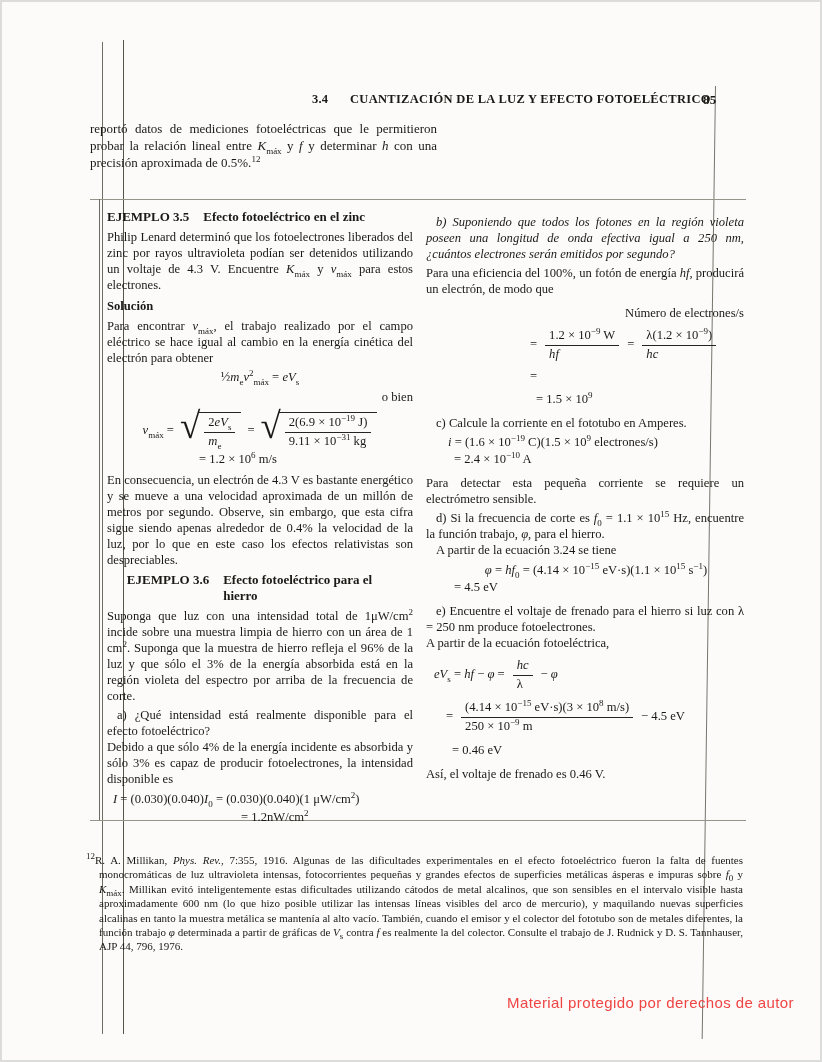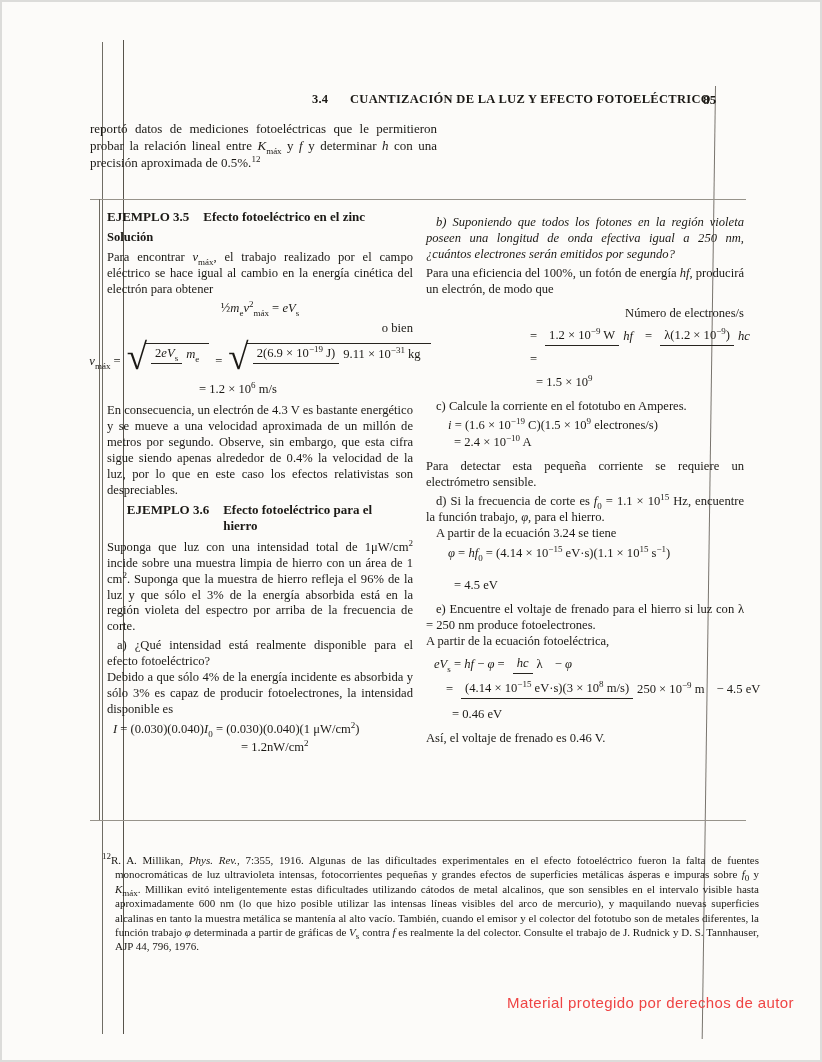--- a/index.html
+++ b/index.html
@@ -25,29 +25,29 @@
   .col{position:absolute;font-size:12.6px;line-height:1.27;text-align:justify;}
   .col p{margin:0 0 3px 0;}
   .ex-head{display:flex;gap:14px;font-weight:bold;font-size:13px;margin:0 0 5px 0;text-align:left;line-height:1.25;}
   .ex-head .ex-label{white-space:nowrap;}
   .sol{font-weight:bold;margin:5px 0 4px 0;}
   .eq{font-size:12.6px;margin:4px 0 5px 0;text-align:left;}
   .eq.center{text-align:center;}
   .eqrow{display:flex;align-items:center;gap:6px;flex-wrap:nowrap;white-space:nowrap;}
   sup,sub{font-size:9px;line-height:0;}
   
-  .frac{display:inline-flex;flex-direction:row;text-align:left;vertical-align:middle;margin:0 2px;}
+  .frac{display:inline-flex;flex-direction:column;text-align:left;vertical-align:middle;margin:0 2px;}
   .frac .num{padding:0 4px 1px;border-bottom:1px solid #27241f;white-space:nowrap;}
   .frac .den{padding:1px 4px 0;white-space:nowrap;}
   
   .sqrt{display:inline-flex;align-items:flex-start;vertical-align:middle;}
   .rsign{font-size:37px;line-height:1;display:inline-block;transform:translateY(-5px);margin-right:-2px;font-weight:400;}
   .rad{display:inline-block;border-top:1.2px solid #27241f;padding:2px 4px 0;}
   
-  .footnote{position:absolute;top:851px;left:100px;width:657px;font-size:11px;line-height:1.31;text-align:justify;}
+  .footnote{position:absolute;top:851px;left:84px;width:657px;font-size:11px;line-height:1.31;text-align:justify;}
   .footnote .fn-body{display:block;padding-left:13px;text-indent:-13px;}
   
   .watermark{position:absolute;top:992px;left:0;width:792px;text-align:right;
     font-family:"Liberation Sans","DejaVu Sans",sans-serif;font-size:15px;color:#ef4444;letter-spacing:.4px;}
 </style>
 </head>
 <body>
 
 <div class="page">
 
@@ -67,20 +67,21 @@
   <div class="rule-v" style="left:97px;top:197px;height:621px;"></div>
   <div class="rule-h" style="left:88px;top:818px;width:656px;"></div>
 
   <div class="col" style="left:105px;top:207px;width:306px;">
 
     <div class="ex-head">
       <span class="ex-label">EJEMPLO 3.5</span>
       <span class="ex-title">Efecto fotoeléctrico en el zinc</span>
     </div>
 
+    <p>Philip Lenard determinó que los fotoelectrones liberados del zinc por rayos ultravioleta podían ser detenidos utilizando un voltaje de 4.3 V. Encuentre <i>K</i><sub>máx</sub> y <i>v</i><sub>máx</sub> para estos electrones.</p>
 
     <div class="sol">Solución</div>
 
 
     <p>Para encontrar <i>v</i><sub>máx</sub>, el trabajo realizado por el campo eléctrico se hace igual al cambio en la energía cinética del electrón para obtener</p>
 
     <div class="eq center" style="margin:3px 0 4px 0;">½<i>m</i><sub>e</sub><i>v</i><sup>2</sup><sub>máx</sub> = <i>eV</i><sub>s</sub></div>
 
     <div style="text-align:right;">o bien</div>
 
@@ -144,21 +145,21 @@
     <div class="eq" style="margin:7px 0 8px 110px;">= 1.5 × 10<sup>9</sup></div>
 
     <p style="text-indent:10px;">c) Calcule la corriente en el fototubo en Amperes.</p>
     <div class="eq" style="margin:3px 0 1px 22px;"><i>i</i> = (1.6 × 10<sup>−19</sup> C)(1.5 × 10<sup>9</sup> electrones/s)</div>
     <div class="eq" style="margin:0 0 8px 28px;">= 2.4 × 10<sup>−10</sup> A</div>
 
     <p>Para detectar esta pequeña corriente se requiere un electrómetro sensible.</p>
     <p style="text-indent:10px;margin-bottom:0;">d) Si la frecuencia de corte es <i>f</i><sub>0</sub> = 1.1 × 10<sup>15</sup> Hz, encuentre la función trabajo, <i>φ</i>, para el hierro.</p>
     <p style="text-indent:10px;">A partir de la ecuación 3.24 se tiene</p>
 
-    <div class="eq" style="margin:4px 0 16px 22px;"><i>φ</i> = <i>hf</i><sub>0</sub> = (4.14 × 10<sup>−15</sup> eV·s)(1.1 × 10<sup>15</sup> s<sup>−1</sup>)</div>
+    <div class="eq" style="margin:4px 0 1px 22px;text-align:center;"><i>φ</i> = <i>hf</i><sub>0</sub> = (4.14 × 10<sup>−15</sup> eV·s)(1.1 × 10<sup>15</sup> s<sup>−1</sup>)</div>
     <div class="eq" style="margin:0 0 8px 28px;">= 4.5 eV</div>
 
     <p style="text-indent:10px;margin-bottom:0;">e) Encuentre el voltaje de frenado para el hierro si luz con λ = 250 nm produce fotoelectrones.</p>
     <p>A partir de la ecuación fotoeléctrica,</p>
 
     <div class="eq eqrow" style="margin:6px 0 0 8px;">
       <span><i>eV</i><sub>s</sub> = <i>hf</i> − <i>φ</i> =</span>
       <span class="frac">
           <span class="num"><i>hc</i></span>
           <span class="den">λ</span>

